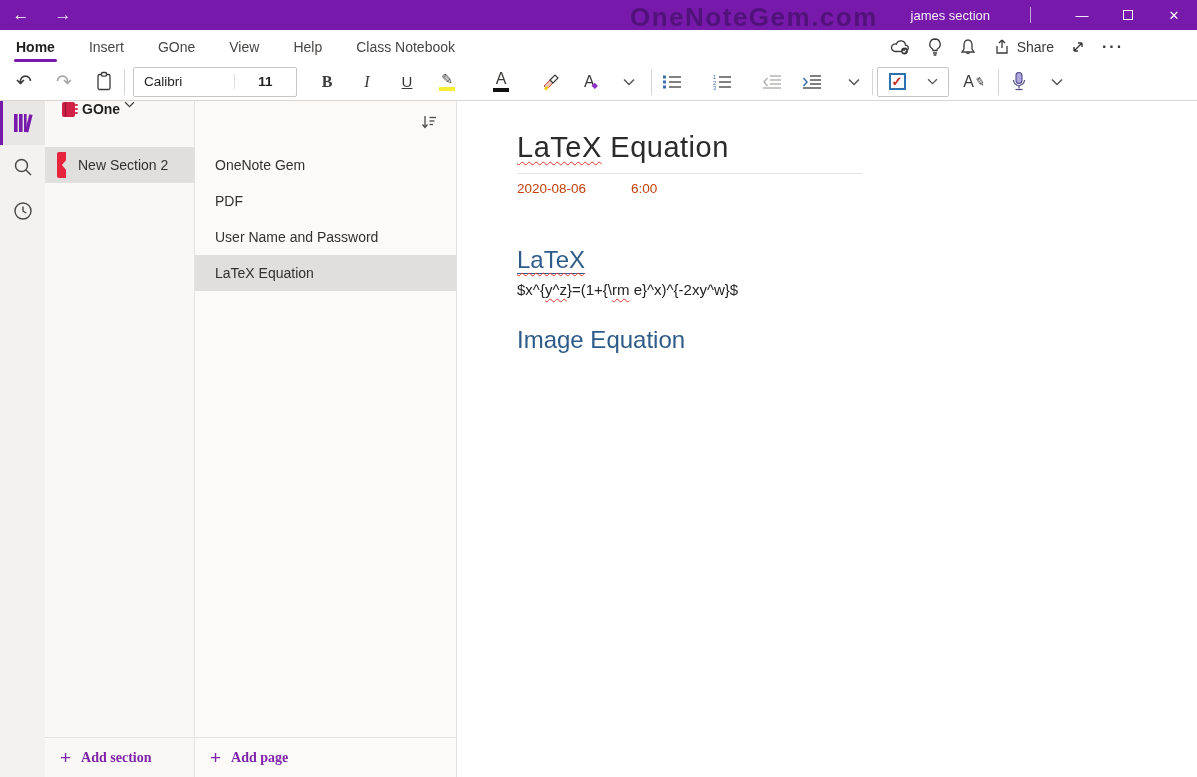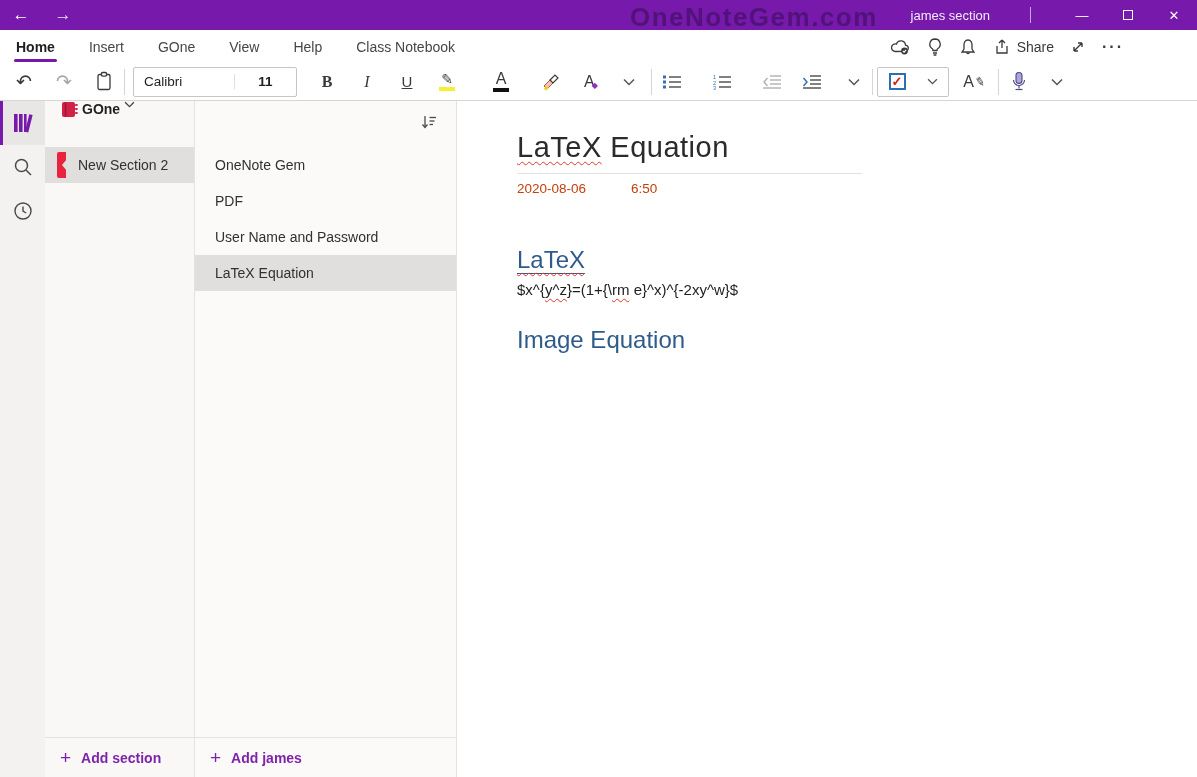--- a/index.html
+++ b/index.html
@@ -63,21 +63,21 @@
 
   .row { height:36px; display:flex; align-items:center; font-size:14px; color:#323130; }
   .section-row { padding-left:12px; gap:12px; }
   .section-row.sel { background:#e1dfde; }
   .marker { width:9px; height:26px; background:#e8233d; border-radius:2px 0 0 2px; clip-path:polygon(0 0,100% 0,100% 32%,55% 50%,100% 68%,100% 100%,0 100%); flex:none; }
   .page-row { padding-left:20px; }
   .page-row.sel { background:#e1dfde; }
 
   .panel-footer { position:absolute; left:0; right:0; bottom:0; height:40px; border-top:1px solid #e5e3e1; display:flex; align-items:center; padding-left:15px; gap:10px; color:#8023ab; }
   .panel-footer .plus { font-size:19px; font-weight:normal; line-height:1; }
-  .panel-footer .aflabel { font-size:14px; font-weight:bold; }
+  .panel-footer .aflabel { font-size:14px; font-weight:bold;font-family:Liberation Serif, serif; }
 
   
   .content { position:absolute; left:457px; top:0; width:740px; height:676px; background:#fff; padding:30px 0 0 60px; }
   .page-title { font-size:29px; color:#2b2b2b; letter-spacing:.5px; }
   .sq { text-decoration:underline; text-decoration-style:wavy; text-decoration-color:#e0382c; text-decoration-thickness:1px; text-decoration-skip-ink:none; text-underline-offset:4px; }
   .title-rule { width:345px; height:1px; background:#e3e2e1; margin-top:9px; }
   .meta { display:flex; font-size:13.5px; color:#c2410c; margin-top:7px; }
   .meta .time { margin-left:45px; }
   .h-latex { margin-top:50px; font-size:24px; color:#2e5b8a; }
   .h-underline { border-bottom:1.5px solid #2e5b8a; }
@@ -346,30 +346,30 @@
         <span>PDF</span>
       </div>
     <div class="row page-row">
         <span>User Name and Password</span>
       </div>
     <div class="row page-row sel">
         <span>LaTeX Equation</span>
       </div>
     <div class="panel-footer">
       <span class="plus">+</span>
-      <span class="aflabel">Add james</span>
+      <span class="aflabel">Add page</span>
     </div>
   </div>
 
   <div class="content">
     <div class="page-title"><span class="sq">LaTeX</span><span> Equation</span></div>
     <div class="title-rule"></div>
     <div class="meta">
       <span class="date">2020-08-06</span>
-      <span class="time">6:50</span>
+      <span class="time">6:00</span>
     </div>
 
     <div class="h-latex"><span class="h-underline"><span class="sq">LaTeX</span></span></div>
 
     <div class="equation"><span>$x^{</span><span class="sq">y^z</span><span>}=(1+{\</span><span class="sq">rm</span><span> e}^x)^{-2xy^w}$</span></div>
 
     <div class="h-image">Image Equation</div>
   </div>
 </div>
 

